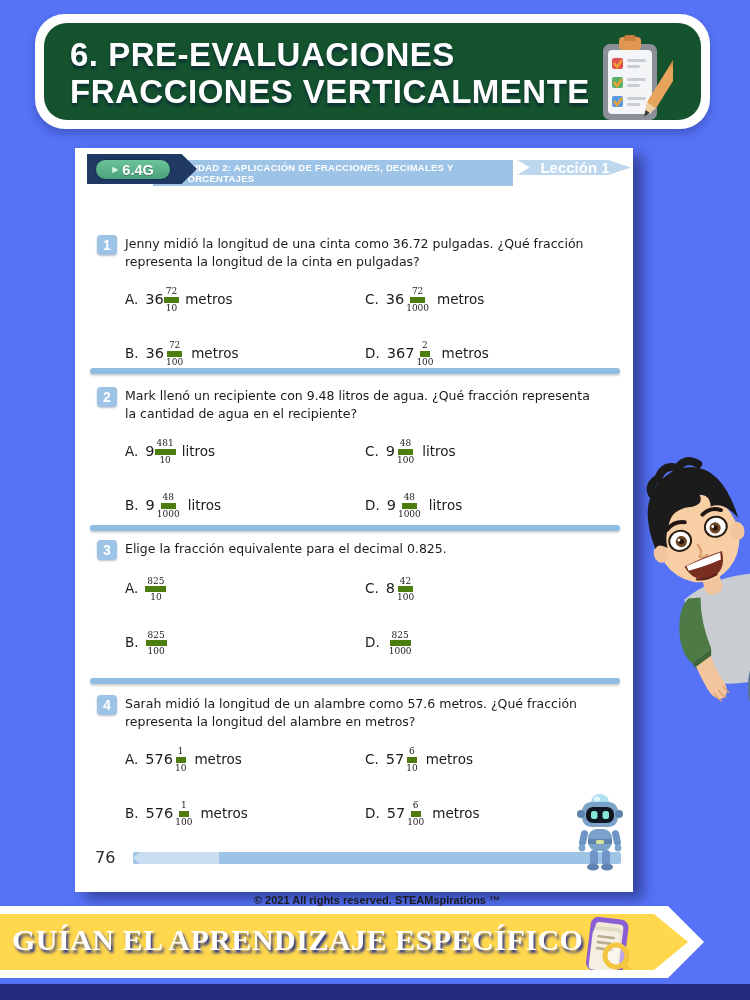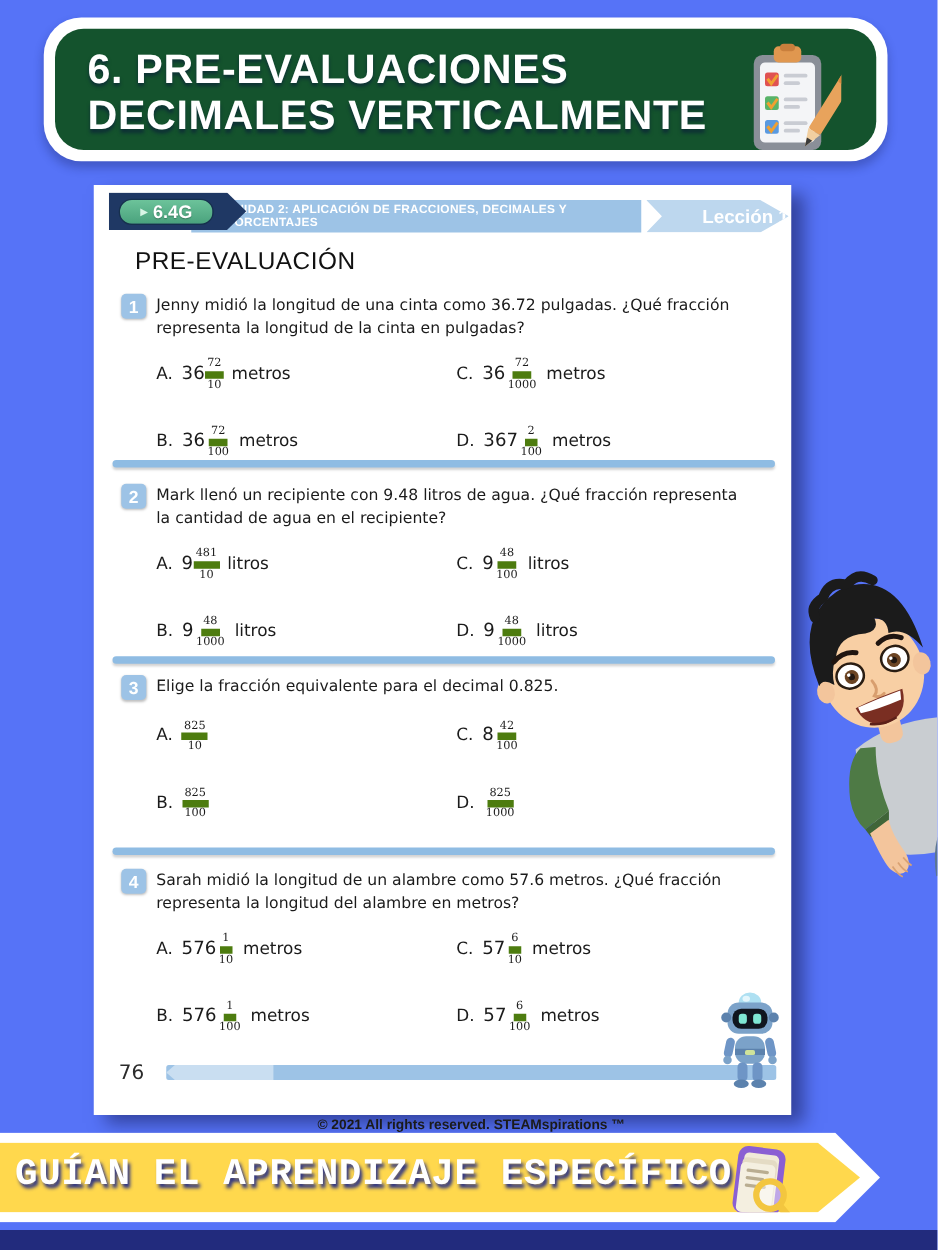--- a/index.html
+++ b/index.html
@@ -33,24 +33,24 @@
   .hdr-bar{
     position:absolute;left:78px;top:12px;width:360px;height:26px;
     background:#9DC3E6;display:flex;align-items:center;
     padding-left:28px;box-sizing:border-box;
   }
   .hdr-bar span{
     color:#fff;font-weight:700;font-size:9.5px;letter-spacing:.25px;
     font-family:"Liberation Sans",sans-serif;
   }
   .hdr-lesson{
-    position:absolute;left:442px;top:12px;width:114px;height:26px;
+    position:absolute;left:442px;top:12px;width:114px;height:15px;
     background:#BDD7EE;
     clip-path:polygon(0 0,80% 0,100% 50%,80% 100%,0 100%,11% 50%);
-    display:flex;align-items:center;justify-content:flex-end;
+    display:flex;align-items:center;justify-content:center;
   }
   .hdr-lesson span{color:#fff;font-weight:700;font-size:15px;padding-left:2px;}
   .hdr-ribbon{
     position:absolute;left:12px;top:6px;width:110px;height:30px;
     background:#1F3864;
     clip-path:polygon(0 0,86% 0,100% 50%,86% 100%,0 100%);
   }
   .hdr-pill{
     position:absolute;left:20px;top:11px;width:76px;height:21px;border-radius:11px;
     background:linear-gradient(#6cc39a,#4aa27d);border:1px solid #16304d;
@@ -120,37 +120,37 @@
   }
   .bottom-banner-inner{
     position:absolute;left:8px;top:8px;width:698px;height:56px;
     background:#FFD84D;
     clip-path:polygon(0 0,calc(100% - 34px) 0,100% 50%,calc(100% - 34px) 100%,0 100%);
   }
   .bottom-title{
     position:absolute;left:22px;top:9px;
     color:#fff;font-weight:800;font-size:30px;letter-spacing:.5px;
     text-shadow:2px 3px 3px #2a3185;
-    font-family:Liberation Mono, monospace;
+    font-family:Liberation Serif, serif;
   }
   .bottom-icon{position:absolute;right:52px;top:2px;width:58px;height:62px;}
   .bottom-strip{
     position:absolute;left:0;top:984px;width:750px;height:16px;background:#222B7D;
   }
   
   .boy{position:absolute;right:0;top:432px;width:112px;height:272px;}
 </style>
 </head>
 <body>
 
 <div class="top-banner">
   <div class="top-banner-inner">
     <div class="top-title">
       <div>6. PRE-EVALUACIONES</div>
-      <div>DECIMALES VERTICALMENTE</div>
+      <div>FRACCIONES VERTICALMENTE</div>
     </div>
     <svg class="top-icon" viewBox="0 0 78 92">
       <rect x="8" y="10" width="54" height="76" rx="7" fill="#8a8f98"></rect>
       <rect x="13" y="16" width="44" height="64" rx="4" fill="#f4f5f7"></rect>
       <rect x="24" y="3" width="22" height="13" rx="4" fill="#e0974f"></rect>
       <rect x="29" y="1" width="12" height="6" rx="3" fill="#c97f3c"></rect>
 
       <rect x="17" y="24" width="11" height="11" rx="2" fill="#e05252"></rect>
       <path d="M19 29 l3 4 l5 -7" stroke="#f0a030" stroke-width="2.4" fill="none"></path>
       <rect x="32" y="25" width="19" height="3" rx="1.5" fill="#c9ccd3"></rect>
@@ -183,21 +183,20 @@
   </div>
   <div class="hdr-lesson">
     <span>Lección 1</span>
   </div>
   <div class="hdr-ribbon"></div>
   <div class="hdr-pill">
     <span class="tri">▶</span>
     <span class="code">6.4G</span>
   </div>
 
-  <div class="page-heading">PRE-EVALUACIÓN</div>
 
   <div id="questions">
   <div class="q" style="top: 87px;">
     <div class="q-head">
       <div class="q-badge">1</div>
       <div class="q-text">Jenny midió la longitud de una cinta como 36.72 pulgadas. ¿Qué fracción representa la longitud de la cinta en pulgadas?</div>
     </div>
     <div class="opts">
           <div class="opt">
             <span class="letter">A.</span>

